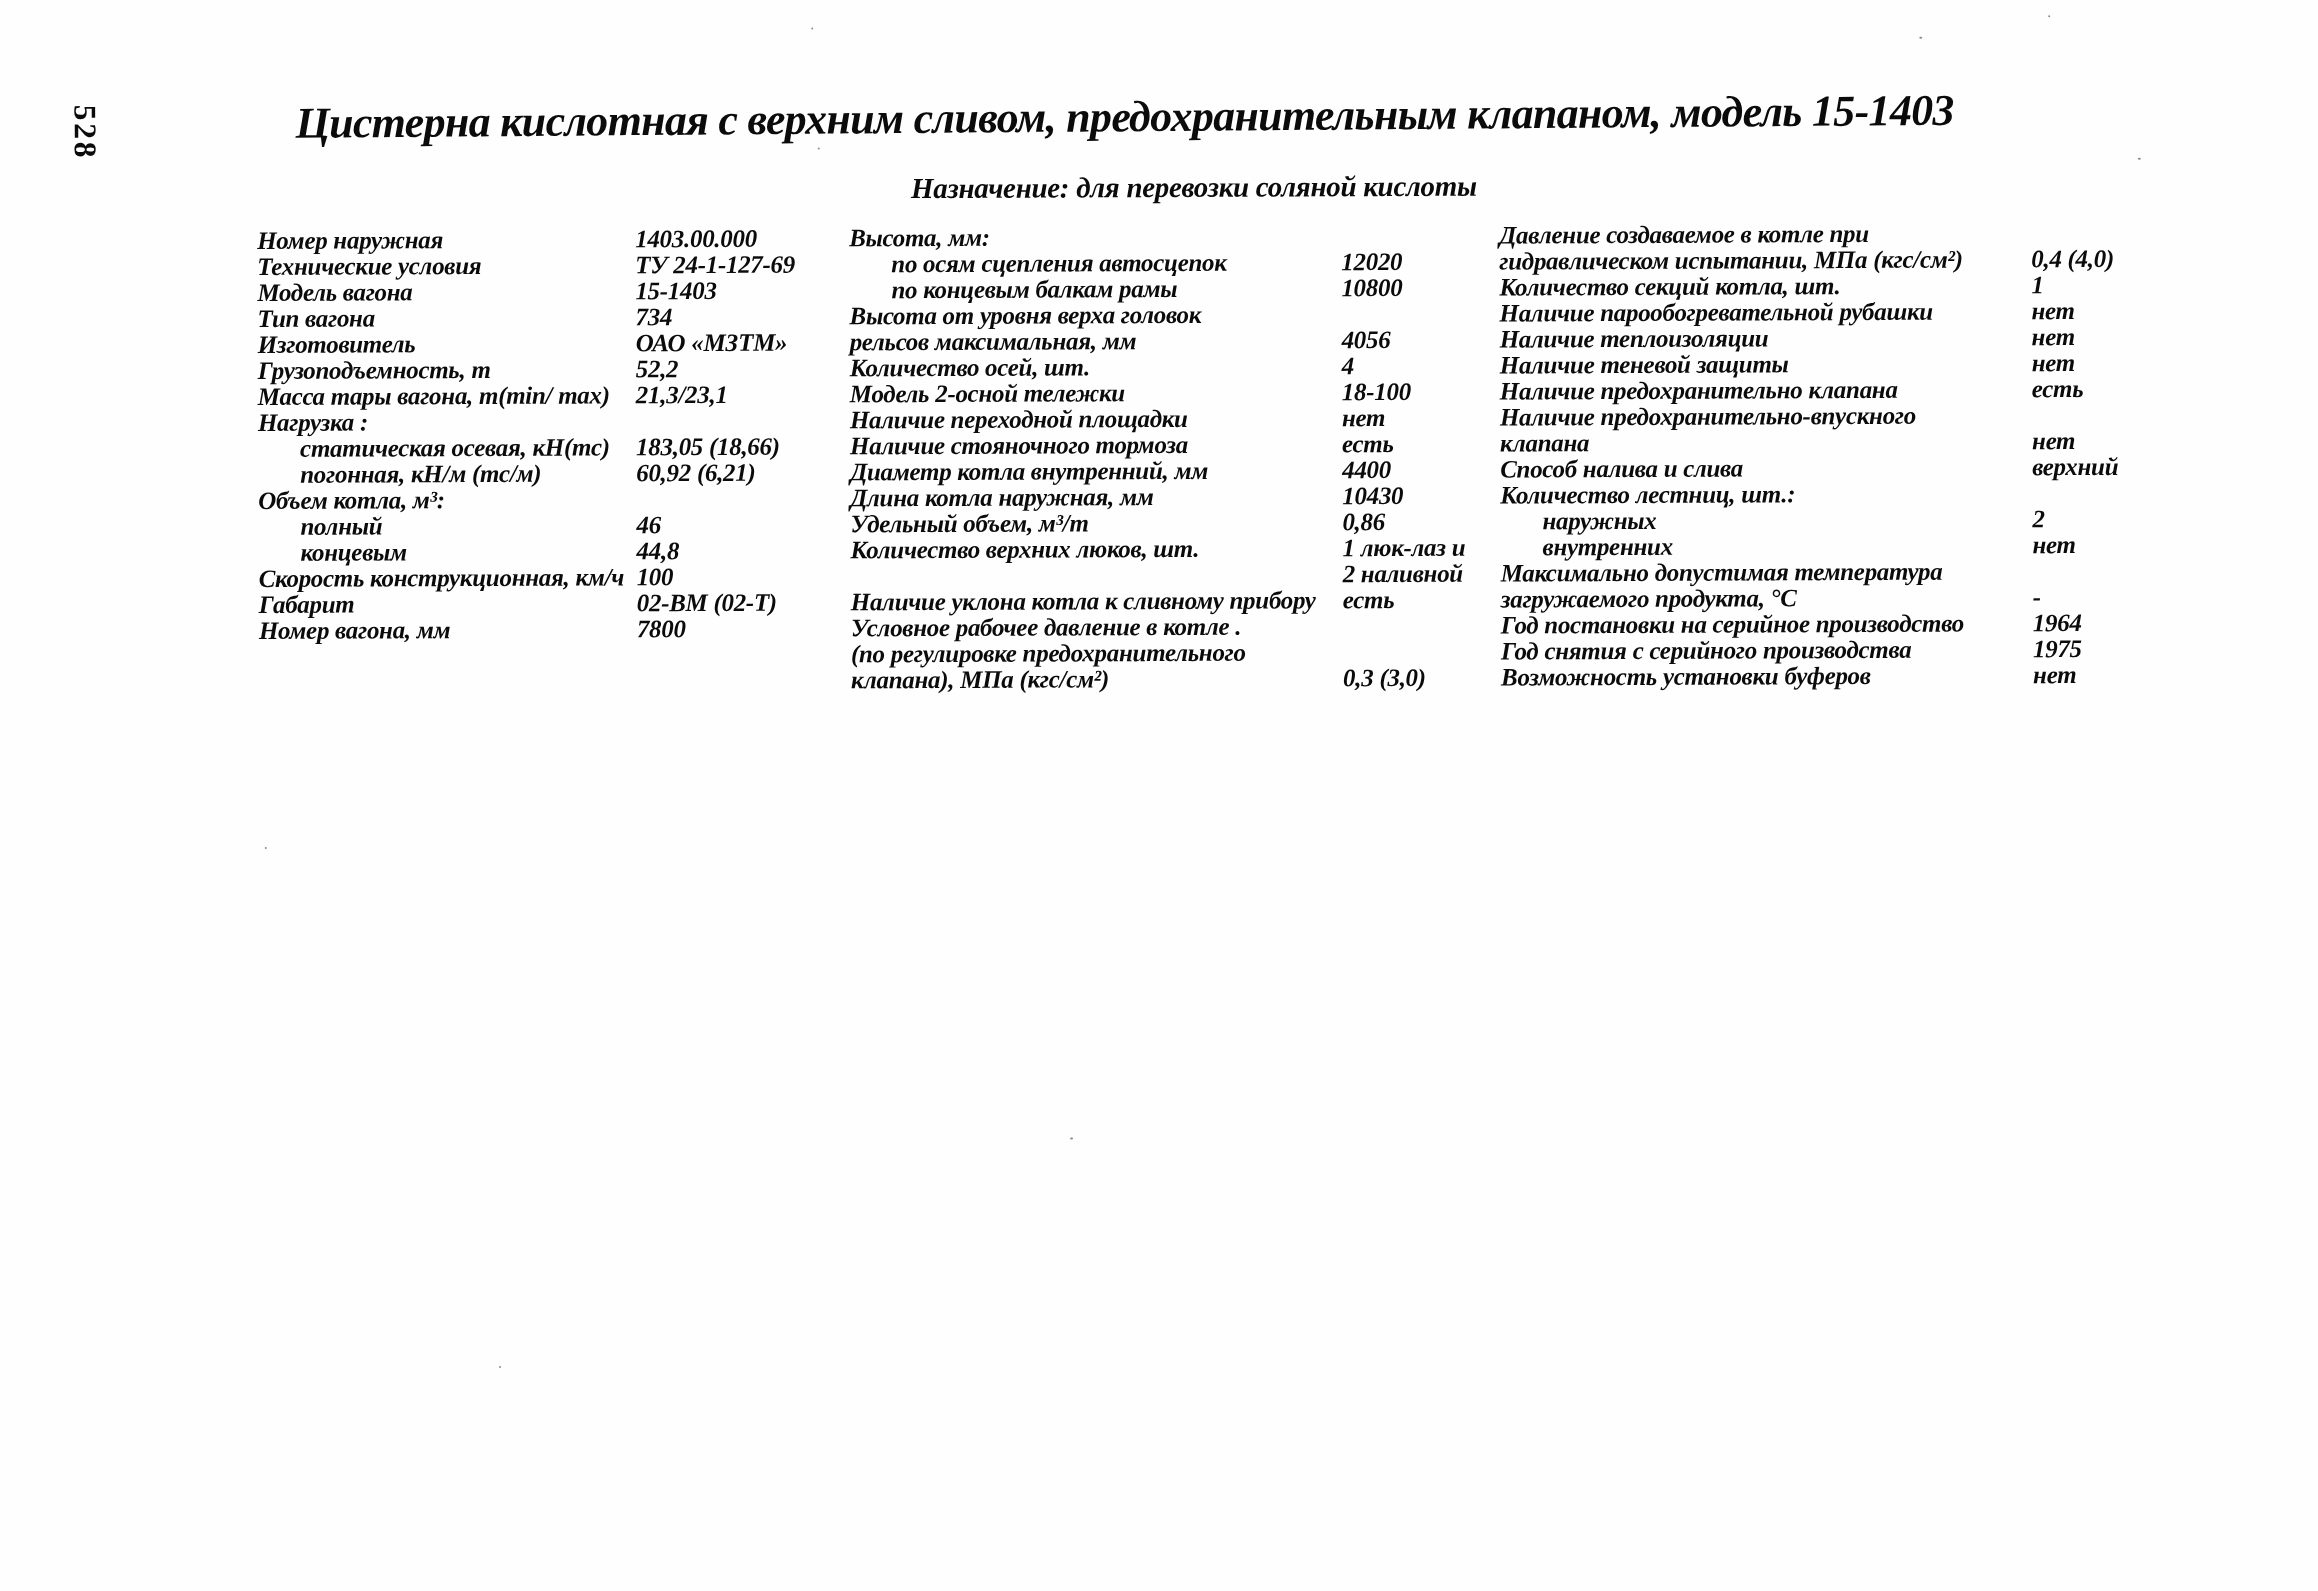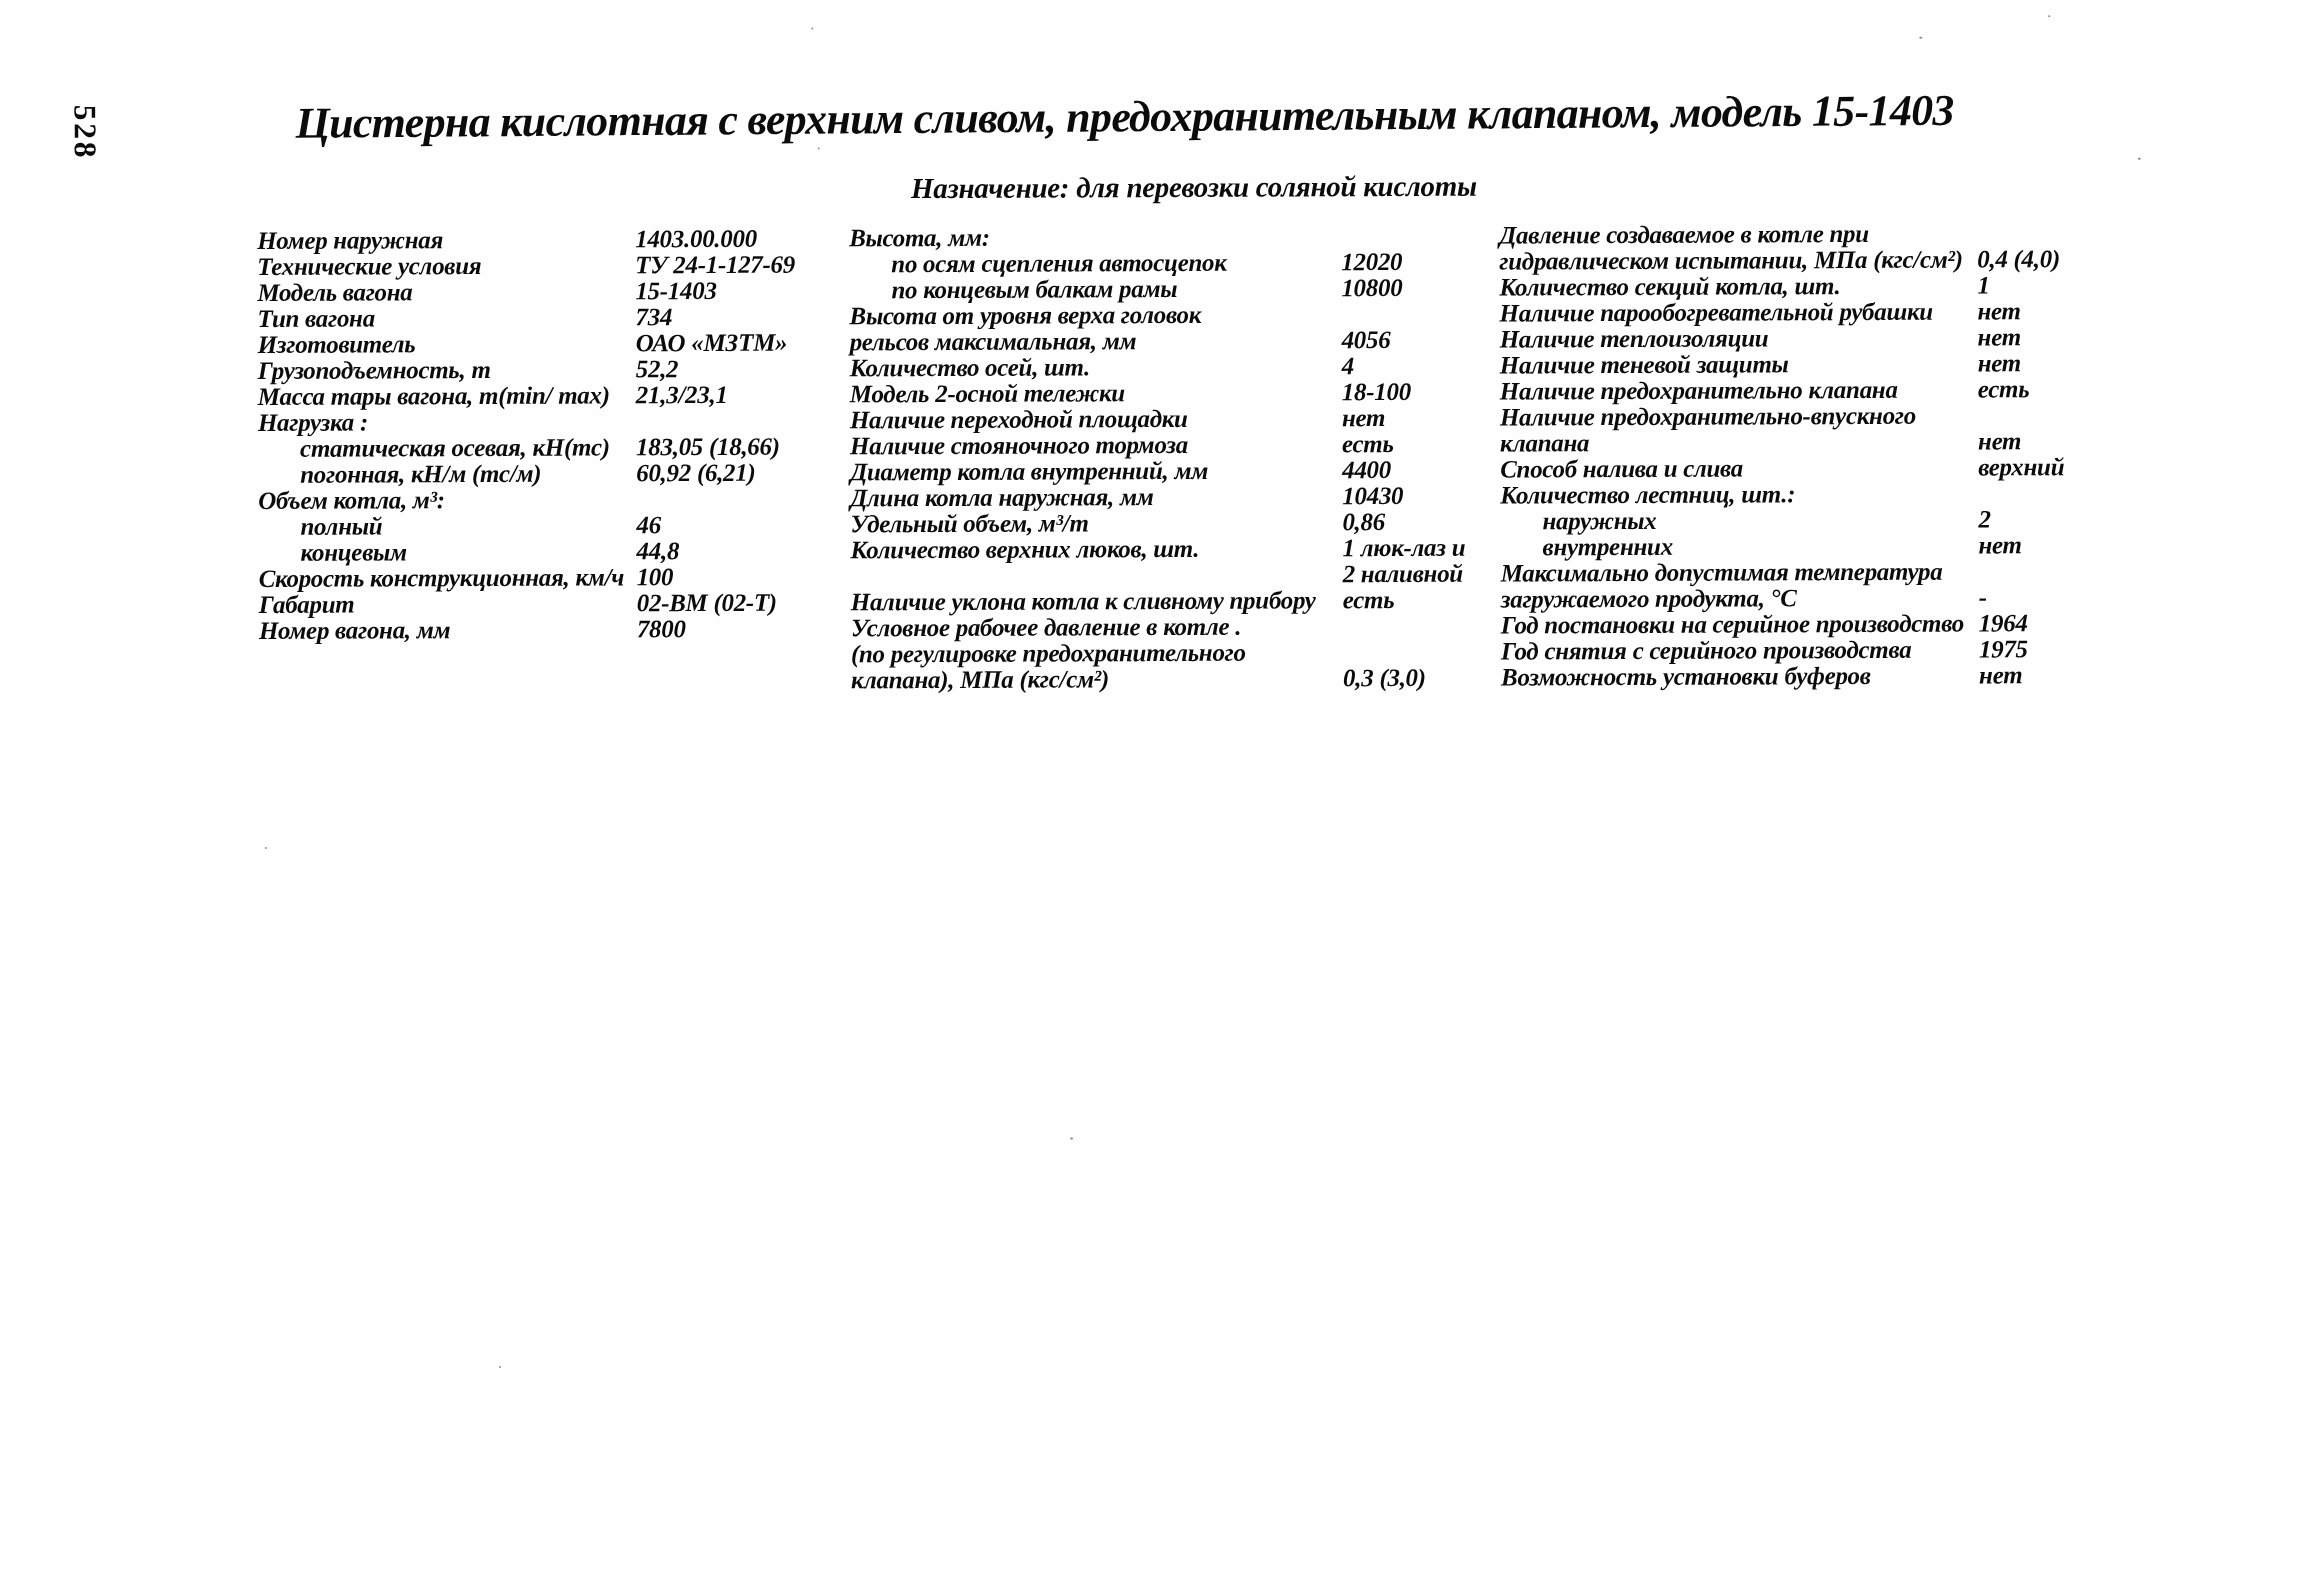--- a/index.html
+++ b/index.html
@@ -36,21 +36,21 @@
     letter-spacing:-0.3px;
   }
   #col-left{left:257px;width:589px;}
   #col-middle{left:849px;width:647px;}
   #col-right{left:1499px;width:814px;}
   .spec-row{position:relative;height:26px;line-height:26px;white-space:nowrap;}
   .spec-row.indent .spec-label{padding-left:42px;}
   .spec-value{position:absolute;top:0;white-space:nowrap;}
   #col-left .spec-value{left:378px;}
   #col-middle .spec-value{left:492px;}
-  #col-right .spec-value{left:478px;}
+  #col-right .spec-value{left:532px;}
   .speck{position:absolute;background:#8d8d8d;border-radius:50%;}
 </style>
 </head>
 <body>
 
 <div id="page">
   <div id="sheet">
 
     <div id="page-number">528</div>
 

